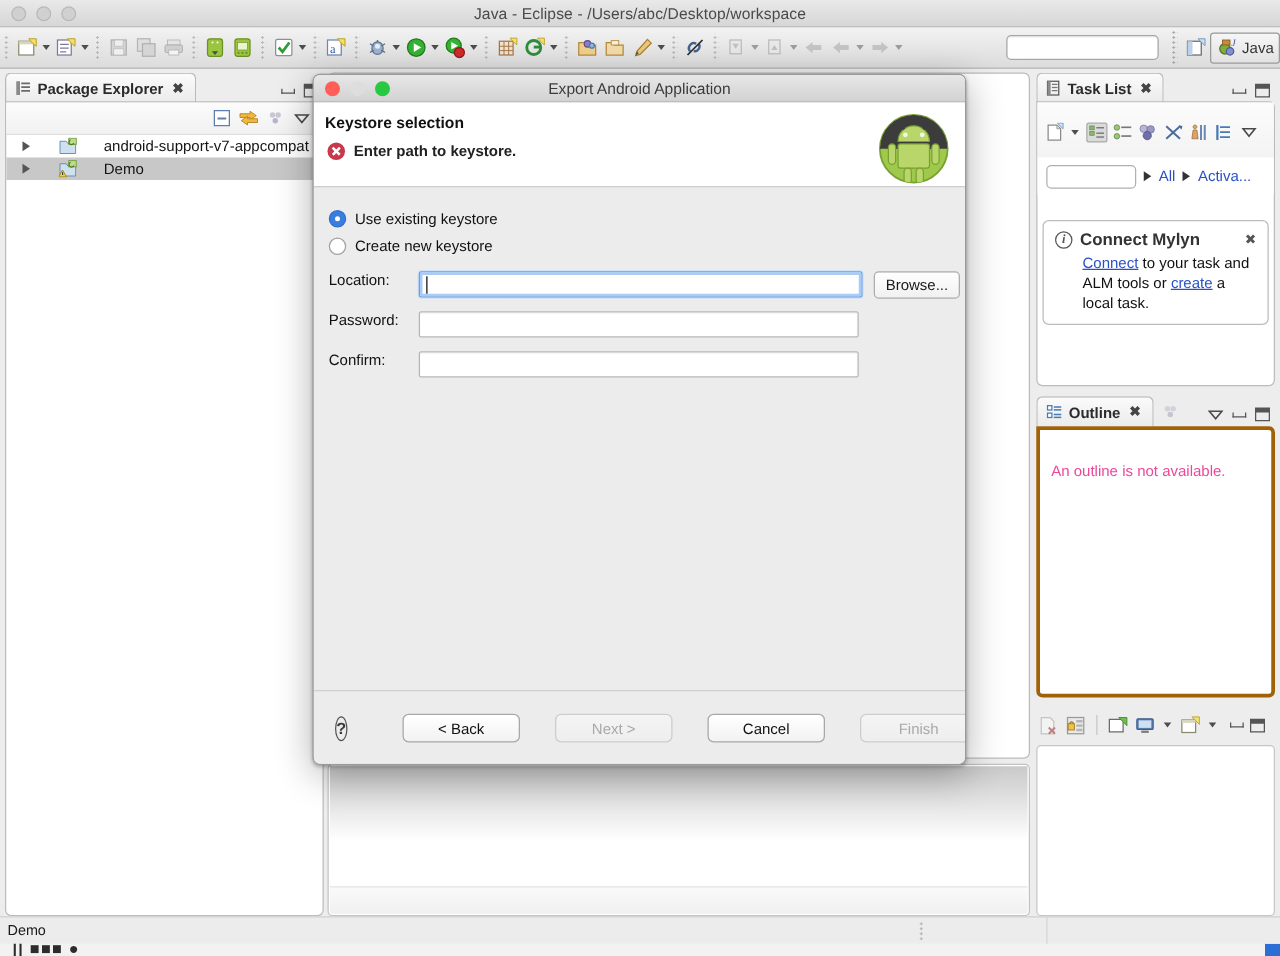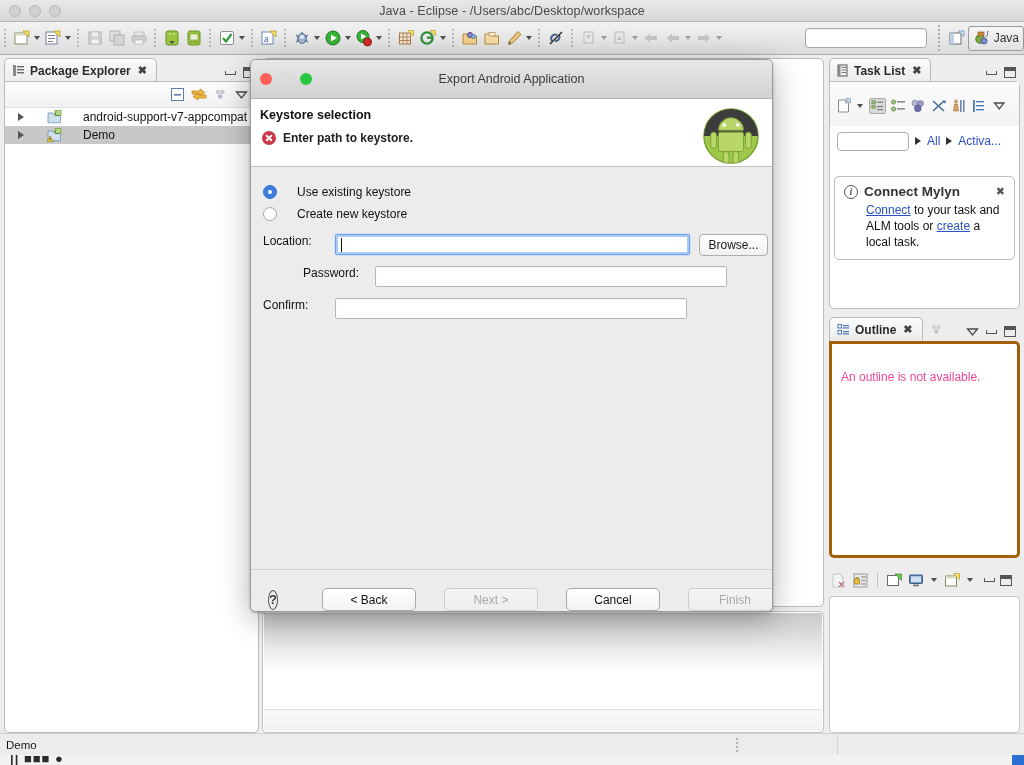--- a/index.html
+++ b/index.html
@@ -242,21 +242,21 @@
   
   .dlg {
     position: absolute; left: 250px; top: 59px; width: 523px; height: 553px;
     background: #ececec;
     border: 1px solid #9a9a9a;
     border-radius: 6px;
     box-shadow: 0 7px 30px rgba(0,0,0,.30), 0 1px 3px rgba(0,0,0,.25);
     overflow: hidden;
   }
   .dlg-title {
-    height: 39px; background: linear-gradient(#e7e7e7, #d2d2d2);
+    height: 22px; background: linear-gradient(#e7e7e7, #d2d2d2);
     border-bottom: 1px solid #b2b2b2;
     display: flex; align-items: center; position: relative;
   }
   .dlg-title-text {
     position: absolute; left: 0; right: 0; text-align: center;
     font-size: 12.5px; color: #3b3b3b;
   }
   .dlg-dots { display: flex; gap: 8px; margin-left: 9px; z-index: 2; }
   .dd { width: 12px; height: 12px; border-radius: 50%; }
   .dd-red { background: #ff5f57; }
@@ -279,21 +279,21 @@
   .err-ico::before, .err-ico::after {
     content: ""; position: absolute; left: 3px; top: 6.2px;
     width: 8px; height: 1.8px; background: #fff;
   }
   .err-ico::before { transform: rotate(45deg); }
   .err-ico::after { transform: rotate(-45deg); }
   .dlg-head-msg-text { font-size: 12px; font-weight: bold; color: #222; }
   .droid { position: absolute; right: 12px; top: 8px; width: 58px; height: 58px; }
 
   .dlg-body { position: relative; height: 402px; background: #ececec; padding: 14px 0 0 12px; }
-  .radio-row { display: flex; align-items: center; gap: 20px; height: 22px; }
+  .radio-row { display: flex; align-items: center; gap: 7px; height: 22px; }
   .radio {
     width: 14px; height: 14px; border-radius: 50%;
     border: 1px solid #a3a3a3; background: #fff;
   }
   .radio.on {
     background: #3b7ddd; border-color: #3170cf; position: relative;
   }
   .radio.on::after {
     content: ""; position: absolute; left: 4px; top: 4px;
     width: 4px; height: 4px; border-radius: 50%; background: #fff;
@@ -879,21 +879,21 @@
       </div>
 
       <div class="field-row" style="margin-top:9px;">
         <span class="field-label">Location:</span>
         <div class="tf focused" style="width:355px;position:relative;">
           <div class="caret-bar"></div>
         </div>
         <div class="btn" style="margin-left:9px;width:69px;">Browse...</div>
       </div>
 
-      <div class="field-row" style="margin-top:4px;margin-left:40px;">
+      <div class="field-row" style="margin-top:4px;">
         <span class="field-label">Password:</span>
         <div class="tf" style="width:352px;"></div>
       </div>
 
       <div class="field-row" style="margin-top:4px;">
         <span class="field-label">Confirm:</span>
         <div class="tf" style="width:352px;"></div>
       </div>
     </div>
 

